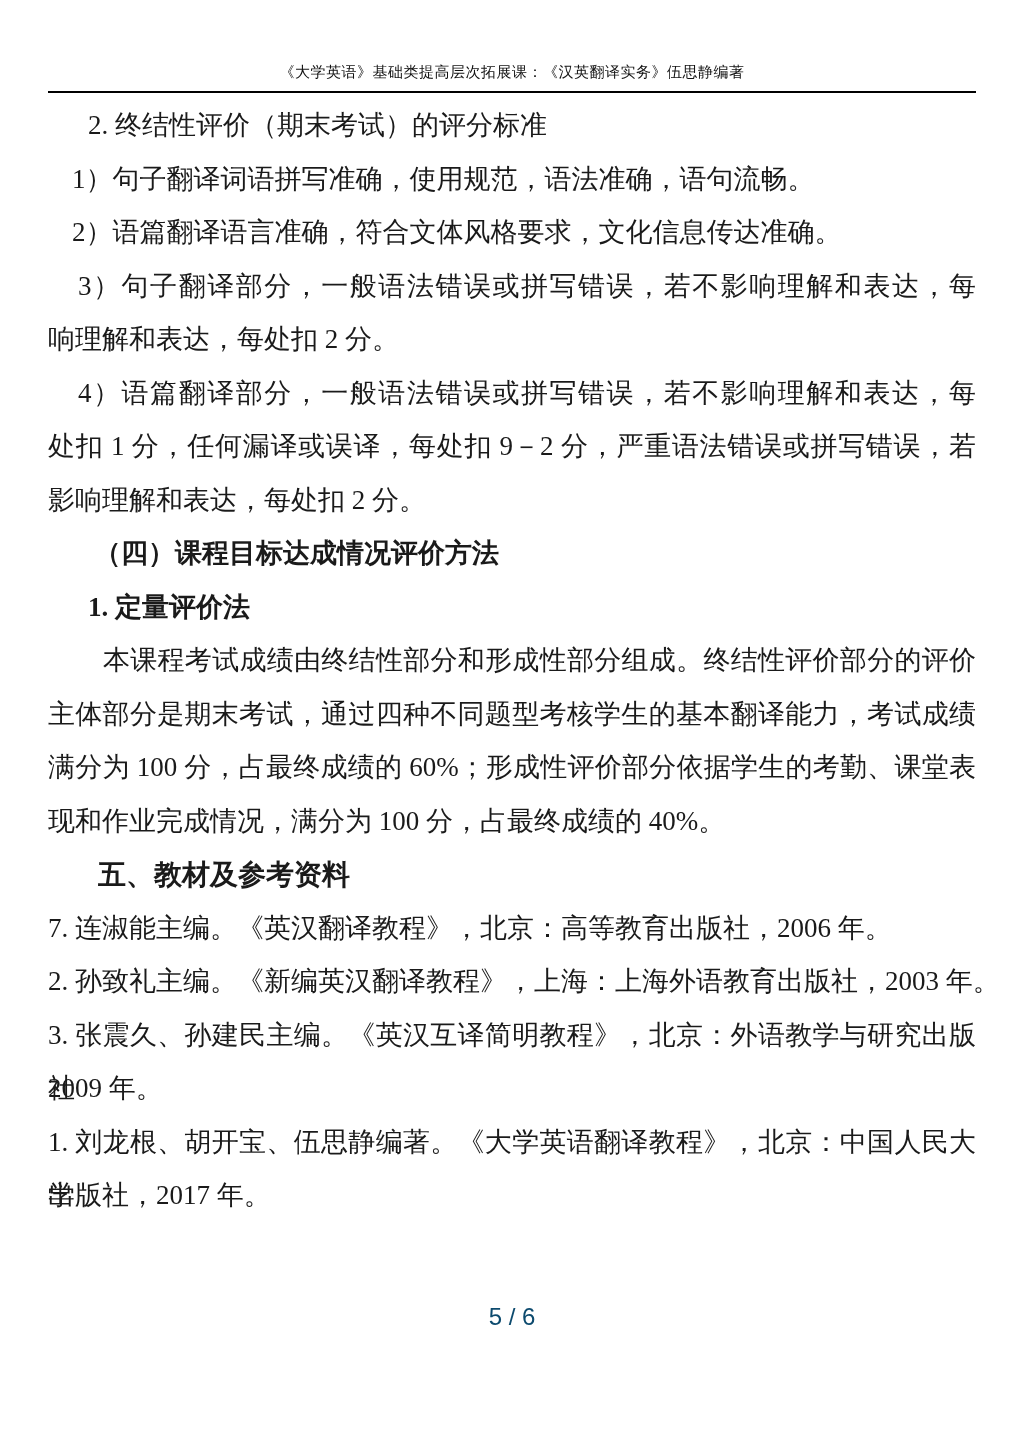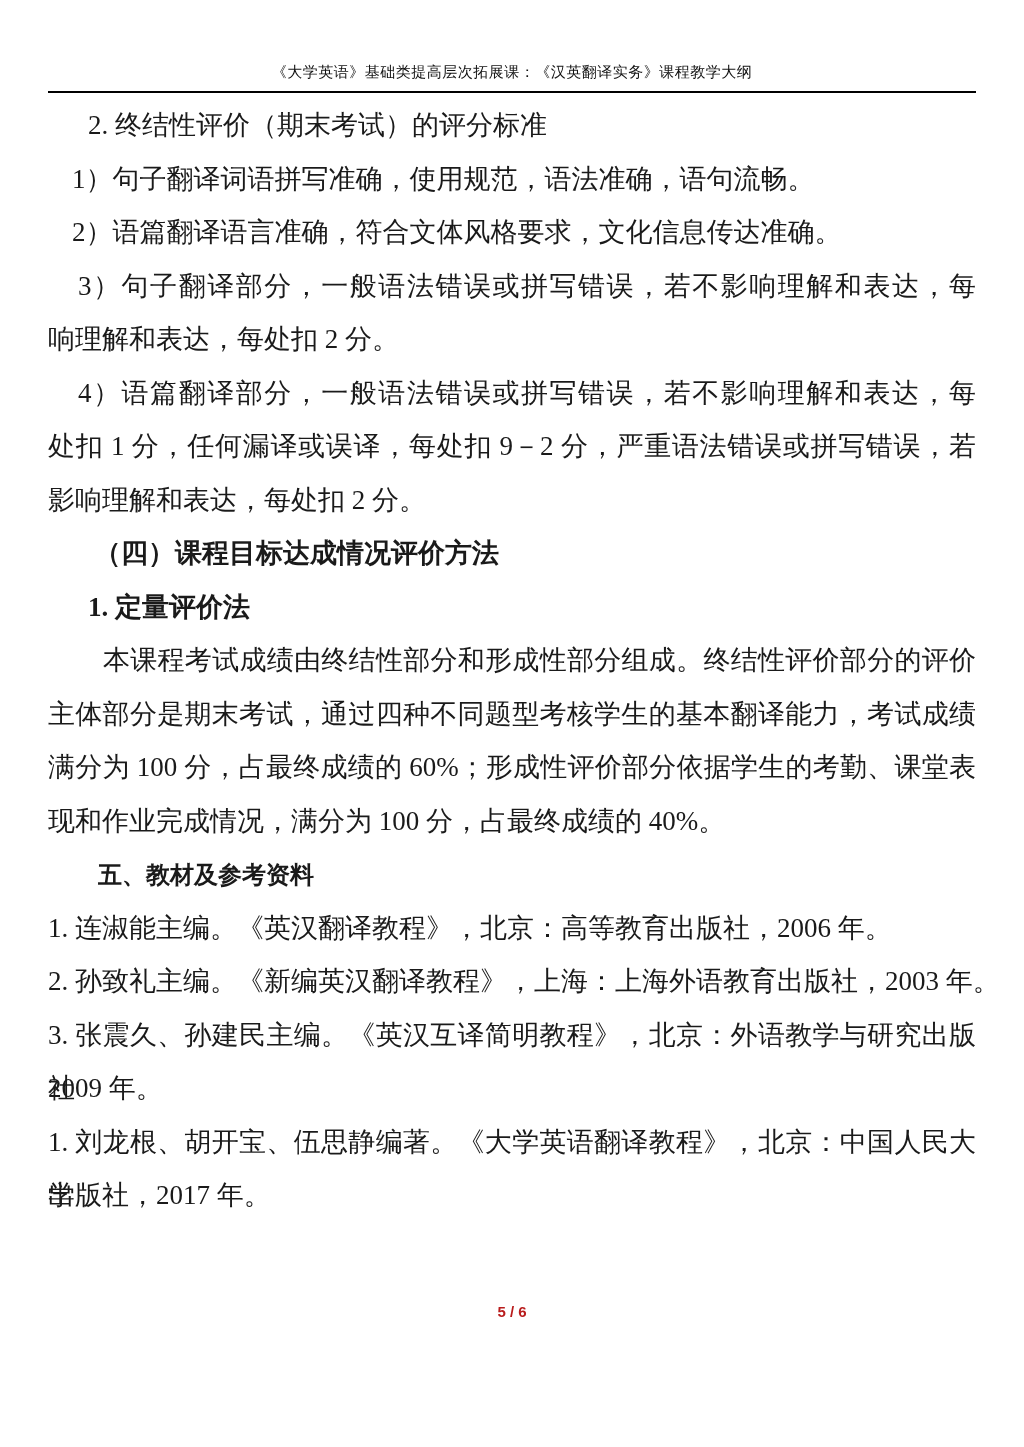--- a/index.html
+++ b/index.html
@@ -52,66 +52,66 @@
     font-size: 27px;
     white-space: nowrap;
     overflow: visible;
   }
   .line.serif-bold {
     font-weight: bold;
   }
   .line.sans-bold {
     font-family: "Liberation Sans", "DejaVu Sans", sans-serif;
     font-weight: bold;
-    font-size: 24px;
+    font-size: 28px;
   }
   .line.stretch {
     white-space: normal;
     text-align: justify;
     text-align-last: justify;
     text-justify: inter-character;
   }
   .doc-footer {
     position: absolute;
     top: 1303px;
     left: 0;
     right: 0;
     text-align: center;
     font-family: "Liberation Sans", "DejaVu Sans", sans-serif;
-    font-size: 15px;
-    font-weight: 700;
-    color: #b91c1c;
+    font-size: 24px;
+    font-weight: 400;
+    color: #0c4a6e;
   }
 </style>
 </head>
 <body>
 
 <div class="page">
 
-  <div class="doc-header">《大学英语》基础类提高层次拓展课：《汉英翻译实务》课程教学大纲</div>
+  <div class="doc-header">《大学英语》基础类提高层次拓展课：《汉英翻译实务》伍思静编著</div>
 
   <div class="header-rule"></div>
 
   <div class="doc-body">
       <div class="line body" style="padding-left: 40px;">2. 终结性评价（期末考试）的评分标准</div>
       <div class="line body" style="padding-left: 24px;">1）句子翻译词语拼写准确，使用规范，语法准确，语句流畅。</div>
       <div class="line body" style="padding-left: 24px;">2）语篇翻译语言准确，符合文体风格要求，文化信息传达准确。</div>
       <div class="line body stretch" style="padding-left: 30px;">3）句子翻译部分，一般语法错误或拼写错误，若不影响理解和表达，每</div>
       <div class="line body">响理解和表达，每处扣 2 分。</div>
       <div class="line body stretch" style="padding-left: 30px;">4）语篇翻译部分，一般语法错误或拼写错误，若不影响理解和表达，每</div>
       <div class="line body stretch">处扣 1 分，任何漏译或误译，每处扣 9－2 分，严重语法错误或拼写错误，若</div>
       <div class="line body">影响理解和表达，每处扣 2 分。</div>
       <div class="line serif-bold" style="padding-left: 46px;">（四）课程目标达成情况评价方法</div>
       <div class="line serif-bold" style="padding-left: 40px;">1. 定量评价法</div>
       <div class="line body stretch" style="padding-left: 55px;">本课程考试成绩由终结性部分和形成性部分组成。终结性评价部分的评价</div>
       <div class="line body stretch">主体部分是期末考试，通过四种不同题型考核学生的基本翻译能力，考试成绩</div>
       <div class="line body stretch">满分为 100 分，占最终成绩的 60%；形成性评价部分依据学生的考勤、课堂表</div>
       <div class="line body">现和作业完成情况，满分为 100 分，占最终成绩的 40%。</div>
       <div class="line sans-bold" style="padding-left: 50px;">五、教材及参考资料</div>
-      <div class="line body">1. 连淑能主编。《英汉翻译教程》，北京：高等教育出版社，2006 年。</div>
+      <div class="line body">7. 连淑能主编。《英汉翻译教程》，北京：高等教育出版社，2006 年。</div>
       <div class="line body">2. 孙致礼主编。《新编英汉翻译教程》，上海：上海外语教育出版社，2003 年。</div>
       <div class="line body stretch">3. 张震久、孙建民主编。《英汉互译简明教程》，北京：外语教学与研究出版社</div>
       <div class="line body">2009 年。</div>
       <div class="line body stretch">1. 刘龙根、胡开宝、伍思静编著。《大学英语翻译教程》，北京：中国人民大学</div>
       <div class="line body">出版社，2017 年。</div>
     </div>
 
   <div class="doc-footer">5 / 6</div>
 
 </div>

